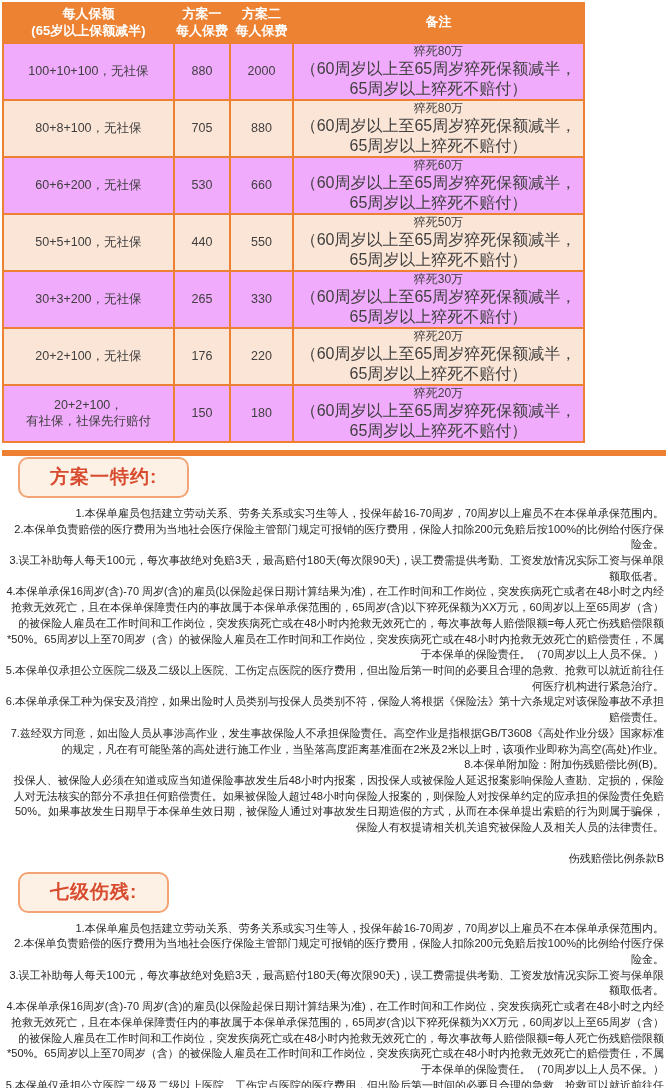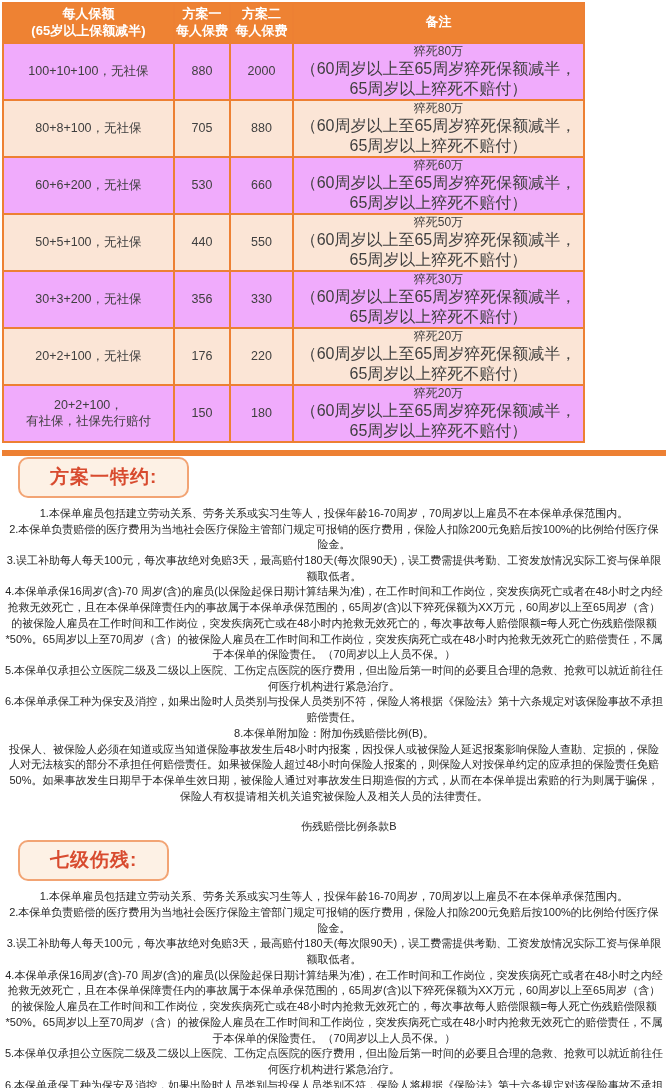--- a/index.html
+++ b/index.html
@@ -63,21 +63,21 @@
     letter-spacing: 1px;
   }
 
   
   .terms {
     padding: 1px 4px 0 4px;
     font-size: 11px;
     line-height: 1.43;
     color: #262626;
   }
-  .terms p { margin: 0; text-align: center; }
+  .terms p { margin: 0; text-align: right; }
   .dis-block { margin: 15px 0 4px 30px; }
 </style>
 </head>
 <body>
 
 <div class="page">
 
   <table class="plans">
     <colgroup>
       <col class="col-plan">
@@ -136,21 +136,21 @@
         <td class="plan-cell">50+5+100，无社保</td>
         <td class="fee-cell">440</td>
         <td class="fee-cell">550</td>
         <td>
           <div class="note-t">猝死50万</div>
           <div class="note-s">（60周岁以上至65周岁猝死保额减半，65周岁以上猝死不赔付）</div>
         </td>
       </tr>
       <tr>
         <td class="plan-cell">30+3+200，无社保</td>
-        <td class="fee-cell">356</td>
+        <td class="fee-cell">265</td>
         <td class="fee-cell">330</td>
         <td>
           <div class="note-t">猝死30万</div>
           <div class="note-s">（60周岁以上至65周岁猝死保额减半，65周岁以上猝死不赔付）</div>
         </td>
       </tr>
       <tr class="alt">
         <td class="plan-cell">20+2+100，无社保</td>
         <td class="fee-cell">176</td>
         <td class="fee-cell">220</td>
@@ -178,20 +178,21 @@
     <span>方案一特约:</span>
   </div>
 
   <div class="terms">
     <p>1.本保单雇员包括建立劳动关系、劳务关系或实习生等人，投保年龄16-70周岁，70周岁以上雇员不在本保单承保范围内。</p>
     <p>2.本保单负责赔偿的医疗费用为当地社会医疗保险主管部门规定可报销的医疗费用，保险人扣除200元免赔后按100%的比例给付医疗保险金。</p>
     <p>3.误工补助每人每天100元，每次事故绝对免赔3天，最高赔付180天(每次限90天)，误工费需提供考勤、工资发放情况实际工资与保单限额取低者。</p>
     <p>4.本保单承保16周岁(含)-70 周岁(含)的雇员(以保险起保日期计算结果为准)，在工作时间和工作岗位，突发疾病死亡或者在48小时之内经抢救无效死亡，且在本保单保障责任内的事故属于本保单承保范围的，65周岁(含)以下猝死保额为XX万元，60周岁以上至65周岁（含）的被保险人雇员在工作时间和工作岗位，突发疾病死亡或在48小时内抢救无效死亡的，每次事故每人赔偿限额=每人死亡伤残赔偿限额*50%。65周岁以上至70周岁（含）的被保险人雇员在工作时间和工作岗位，突发疾病死亡或在48小时内抢救无效死亡的赔偿责任，不属于本保单的保险责任。（70周岁以上人员不保。）</p>
     <p>5.本保单仅承担公立医院二级及二级以上医院、工伤定点医院的医疗费用，但出险后第一时间的必要且合理的急救、抢救可以就近前往任何医疗机构进行紧急治疗。</p>
     <p>6.本保单承保工种为保安及消控，如果出险时人员类别与投保人员类别不符，保险人将根据《保险法》第十六条规定对该保险事故不承担赔偿责任。</p>
+    <p>7.兹经双方同意，如出险人员从事涉高作业，发生事故保险人不承担保险责任。高空作业是指根据GB/T3608《高处作业分级》国家标准的规定，凡在有可能坠落的高处进行施工作业，当坠落高度距离基准面在2米及2米以上时，该项作业即称为高空(高处)作业。</p>
     <p>8.本保单附加险：附加伤残赔偿比例(B)。</p>
     <p>投保人、被保险人必须在知道或应当知道保险事故发生后48小时内报案，因投保人或被保险人延迟报案影响保险人查勘、定损的，保险人对无法核实的部分不承担任何赔偿责任。如果被保险人超过48小时向保险人报案的，则保险人对按保单约定的应承担的保险责任免赔50%。如果事故发生日期早于本保单生效日期，被保险人通过对事故发生日期造假的方式，从而在本保单提出索赔的行为则属于骗保，保险人有权提请相关机关追究被保险人及相关人员的法律责任。</p>
     <div class="dis-block">
       <p>伤残赔偿比例条款B</p>
     </div>
   </div>
 
   <div class="badge">
     <span>七级伤残:</span>
   </div>

